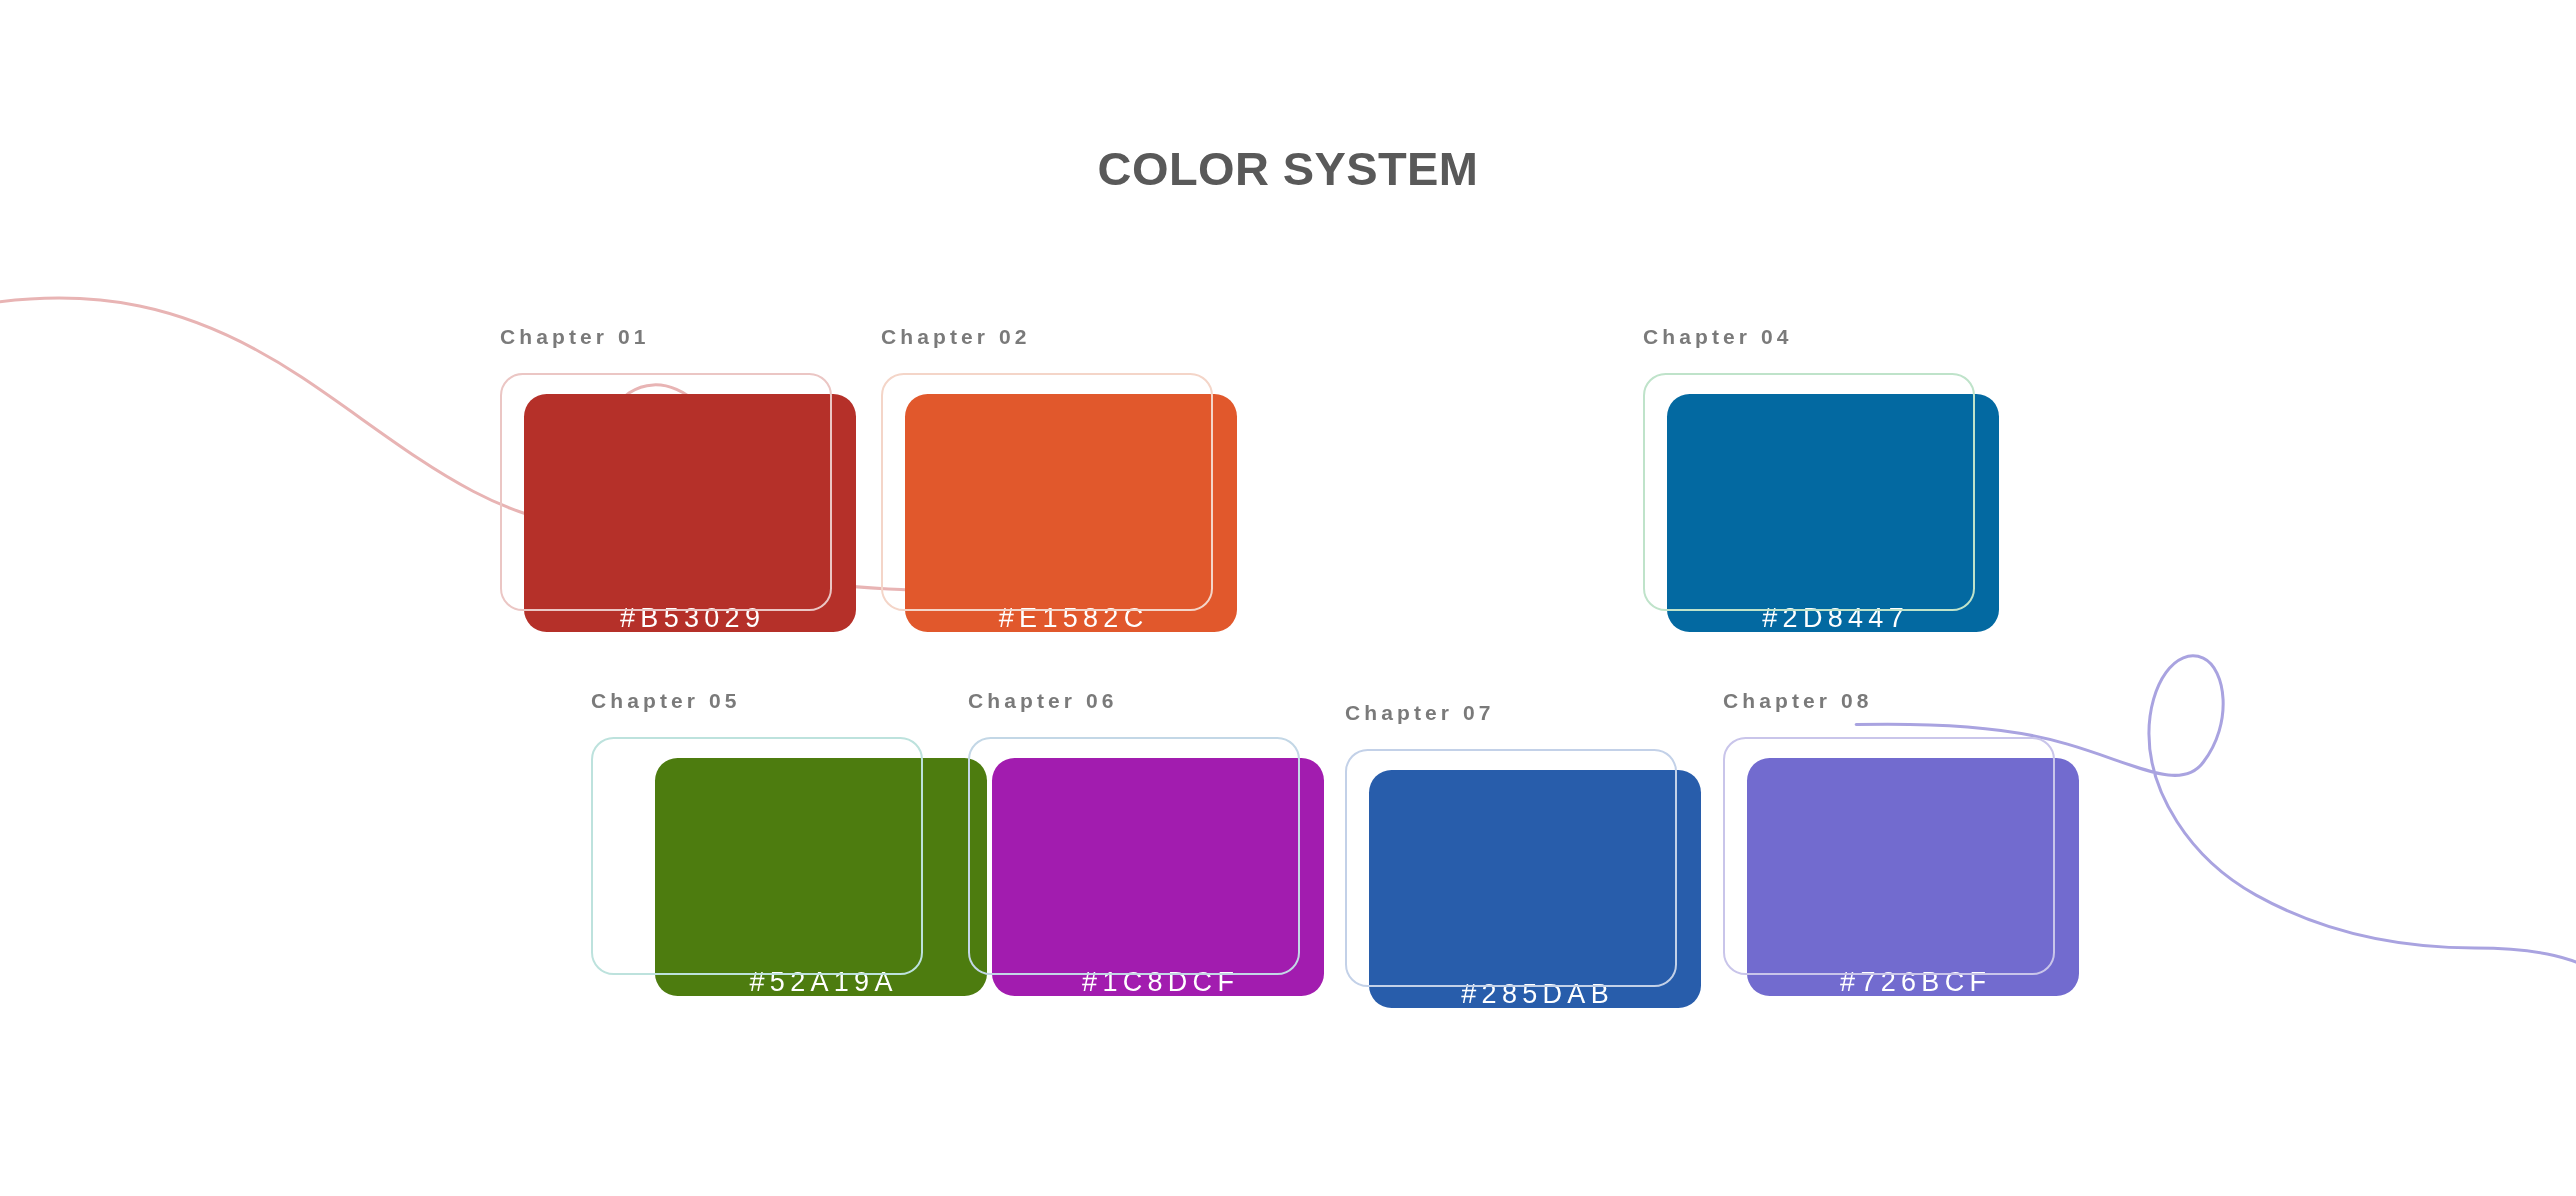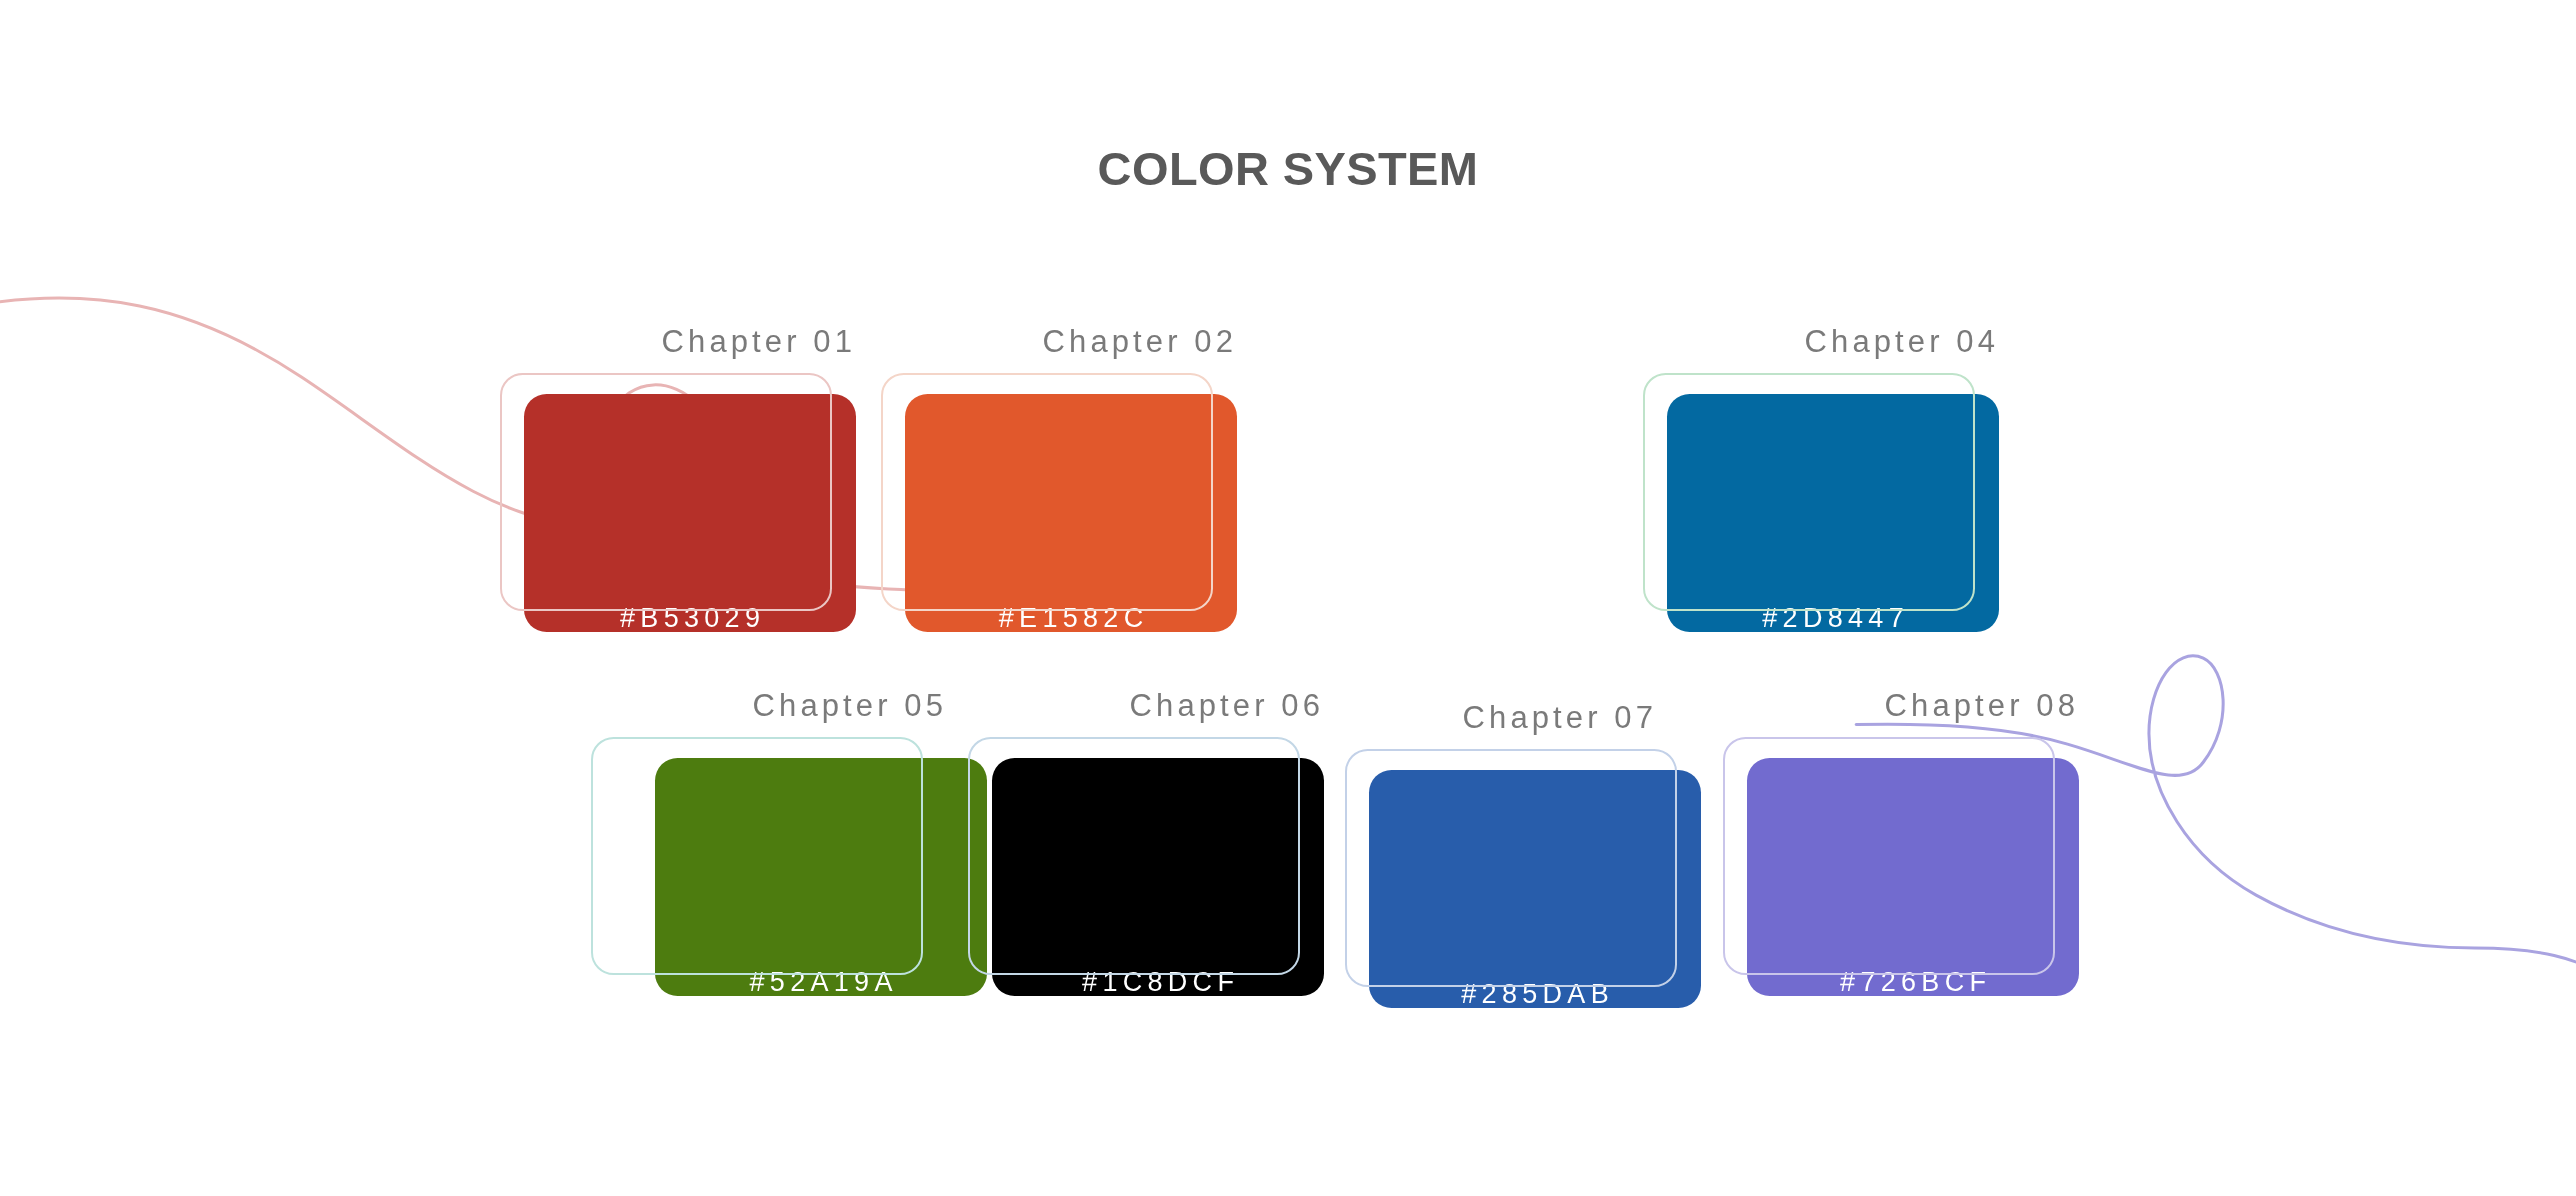--- a/index.html
+++ b/index.html
@@ -52,23 +52,23 @@
   
   .swatch {
     position: absolute;
   }
 
   .chapter-label {
     position: absolute;
     top: 0;
     left: 0;
     width: 100%;
-    text-align: right;
-    font-size: 31px;
-    font-weight: 400;
+    text-align: left;
+    font-size: 21px;
+    font-weight: 700;
     letter-spacing: 4.1px;
     color: #7a7a7a;
     white-space: nowrap;
     line-height: 1;
   }
 
   
   .swatch-outline {
     position: absolute;
     left: 0;
@@ -164,21 +164,21 @@
     <div class="chapter-label">Chapter 05</div>
     <div class="swatch-outline" style="border-color:#BDE2DD;"></div>
     <div class="swatch-fill" style="background:#4d7c0f;margin-left:40px;">
       <span class="swatch-hex">#52A19A</span>
     </div>
   </div>
 
   <div class="swatch" style="left:968px; top:690px; width:356px; height:306px;">
     <div class="chapter-label">Chapter 06</div>
     <div class="swatch-outline" style="border-color:#C3D7E6;"></div>
-    <div class="swatch-fill" style="background:#000000;">
+    <div class="swatch-fill" style="background:#a21caf;">
       <span class="swatch-hex">#1C8DCF</span>
     </div>
   </div>
 
   <div class="swatch" style="left:1345px; top:702px; width:312px; height:306px;">
     <div class="chapter-label">Chapter 07</div>
     <div class="swatch-outline" style="border-color:#C3D1E8;"></div>
     <div class="swatch-fill" style="background:#285DAB;">
       <span class="swatch-hex">#285DAB</span>
     </div>

